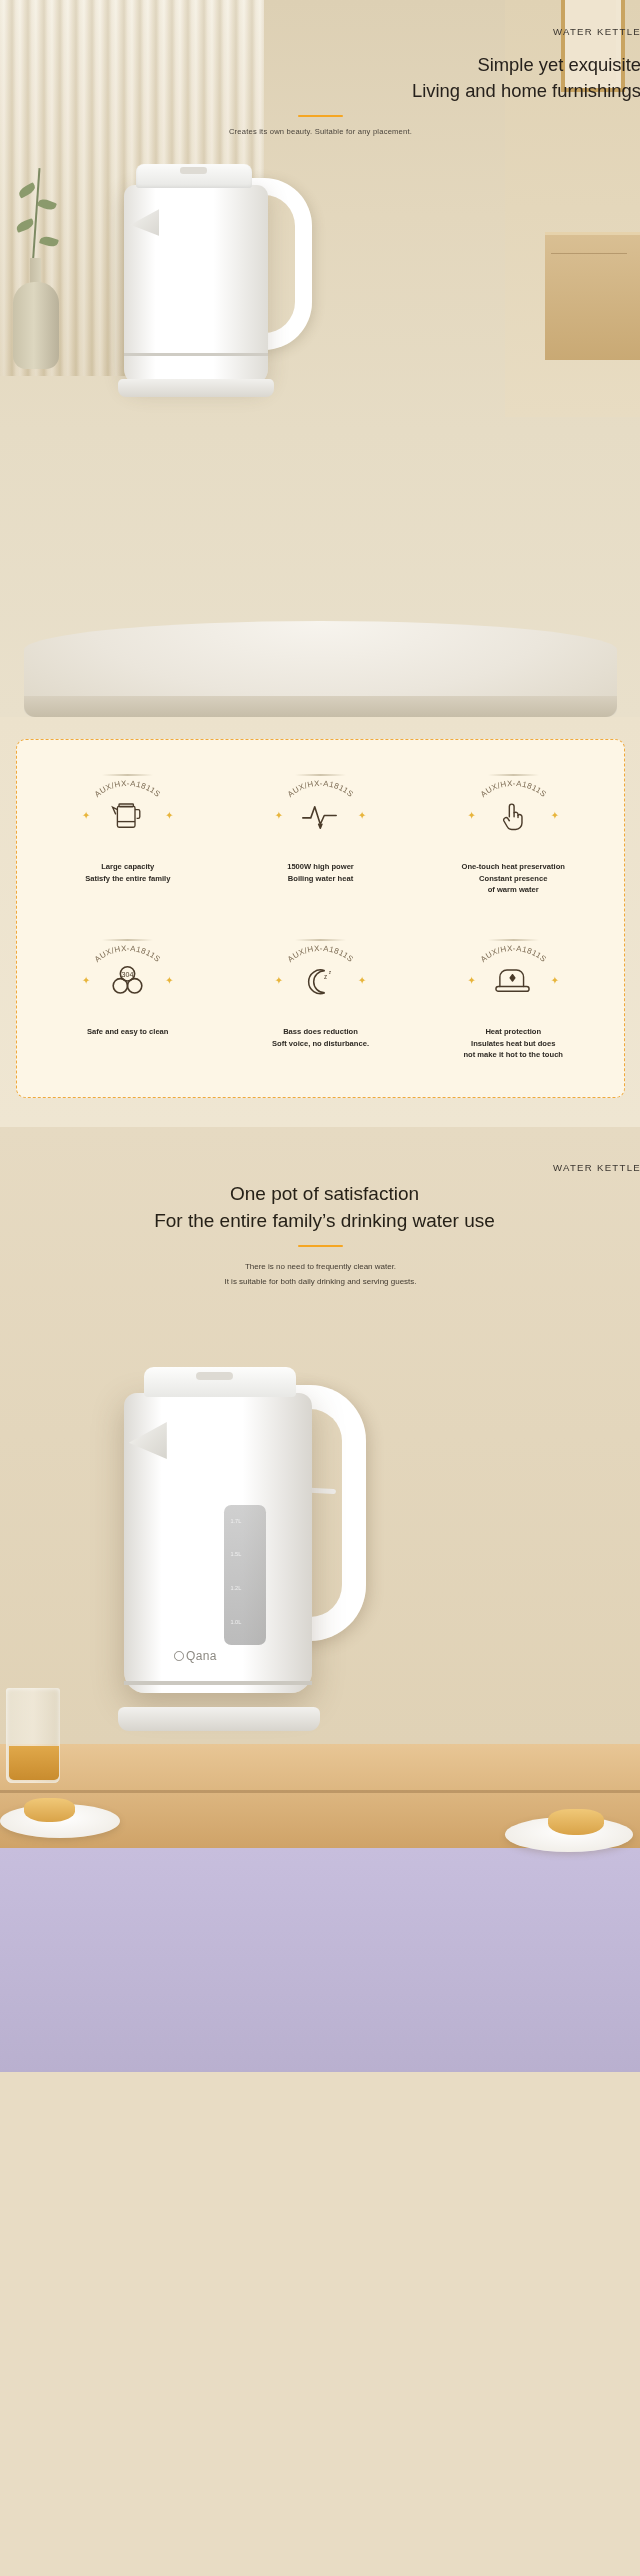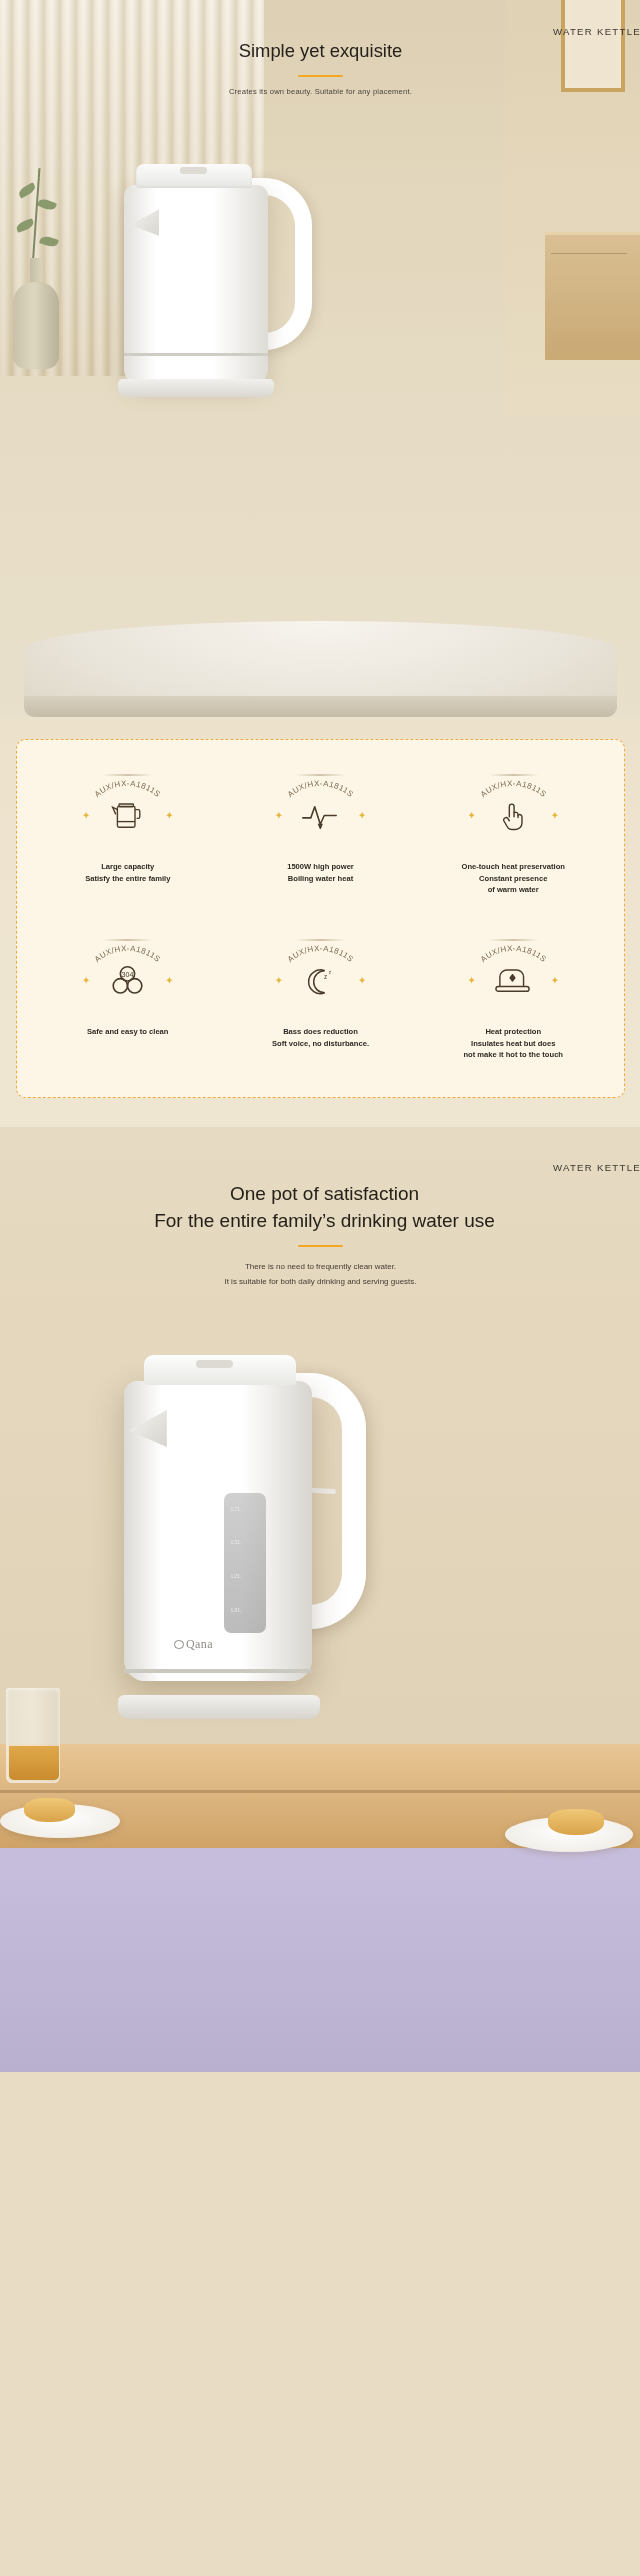--- a/index.html
+++ b/index.html
@@ -51,21 +51,21 @@
   .cabinet:after{
     content:""; position:absolute; left:6.4px; top:17.6px; width:76px; height:1.6px;
     background:rgba(120,90,50,.35);
   }
 
   .hero-text { position:relative; z-index:6; text-align:center; padding-top:26px; }
   .eyebrow{
     font-size:9.6px; letter-spacing:1.3px; color:#3b3630; font-weight:400;text-align:right;
   }
   .headline{
-    font-size:18.4px; color:#26211c; font-weight:400; line-height:1.42; margin-top:1px;
+    font-size:18.4px; color:#26211c; font-weight:400; line-height:1.42; margin-top:15px;text-align:right;
   }
   .rule-orange{
     width:45px; height:2.4px; background:#f5a623; margin:10.4px auto 0; border-radius:1.6px;
   }
   .hero-sub{
     margin-top:9.6px; font-size:7.6px; color:#4a443c; letter-spacing:0.2px;
   }
 
   
   .vase{
@@ -234,21 +234,21 @@
   .plate.left{ left:0; top:677px; width:120px; height:34px; }
   .plate.right{ right:8px; top:690px; width:128px; height:35px; }
   .bread{
     position:absolute; border-radius:40% 40% 45% 45%;
     background:linear-gradient(to bottom,#f0c878,#d9a348); z-index:6;
   }
   .bread.a{ left:24px; top:671px; width:51px; height:24px; }
   .bread.b{ right:37px; top:682px; width:56px; height:26px; }
 
   
-  .kettle2{ position:absolute; left:100px; top:228px; width:264px; height:400px; z-index:6;font-family:Liberation Serif, serif; }
+  .kettle2{ position:absolute; left:100px; top:240px; width:264px; height:400px; z-index:6; }
   .k2-lid{
     position:absolute; left:44px; top:0; width:152px; height:30px;
     background:linear-gradient(to bottom,#fdfdfc,#e8e8e5);
     border-radius:9.6px 9.6px 4px 4px;
   }
   .k2-lid-btn{
     position:absolute; left:96px; top:4.8px; width:37px; height:8px;
     background:#dddad3; border-radius:4px;
   }
   .k2-body{
@@ -305,20 +305,21 @@
   <div class="slats"></div>
   <div class="frame">
     <div class="frame-inner"></div>
   </div>
   <div class="cabinet"></div>
 
   <div class="hero-text">
     <div class="eyebrow">WATER KETTLE</div>
     <div class="headline">
       <div>Simple yet exquisite</div>
+      <div>Living and home furnishings</div>
     </div>
     <div class="rule-orange"></div>
     <div class="hero-sub">Creates its own beauty. Suitable for any placement.</div>
   </div>
 
   <div class="stem"></div>
   <div class="leaf" style="left:17.6px;top:186px;transform:rotate(-28deg);"></div>
   <div class="leaf" style="left:38px;top:200px;transform:rotate(22deg);"></div>
   <div class="leaf" style="left:16px;top:221px;transform:rotate(-20deg);"></div>
   <div class="leaf" style="left:40px;top:237px;transform:rotate(18deg);"></div>

